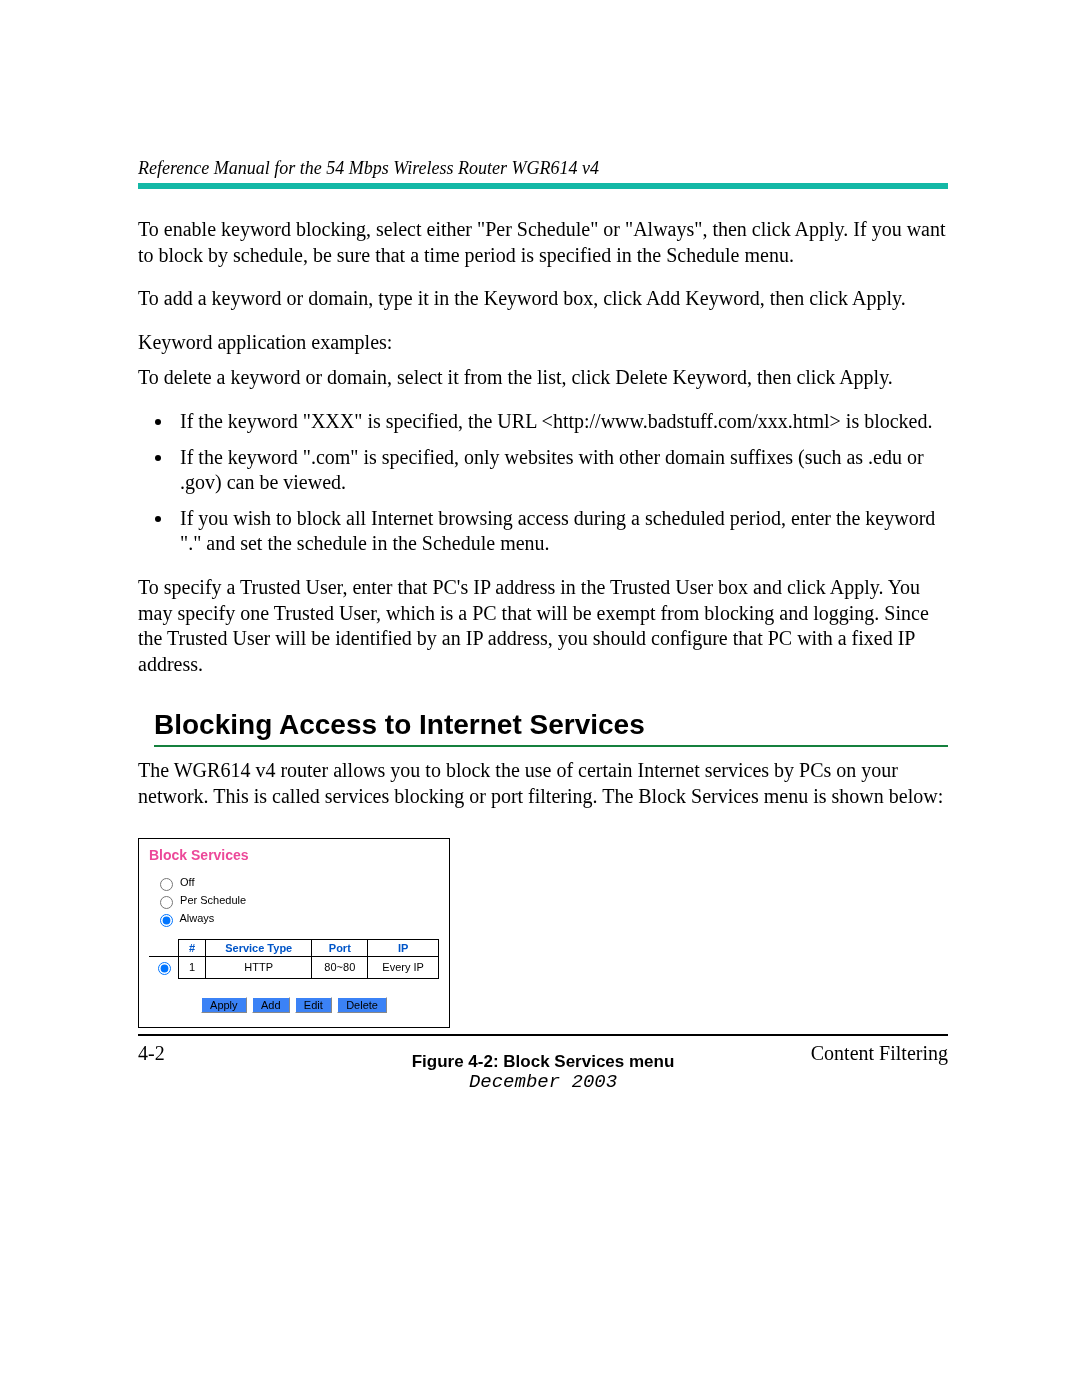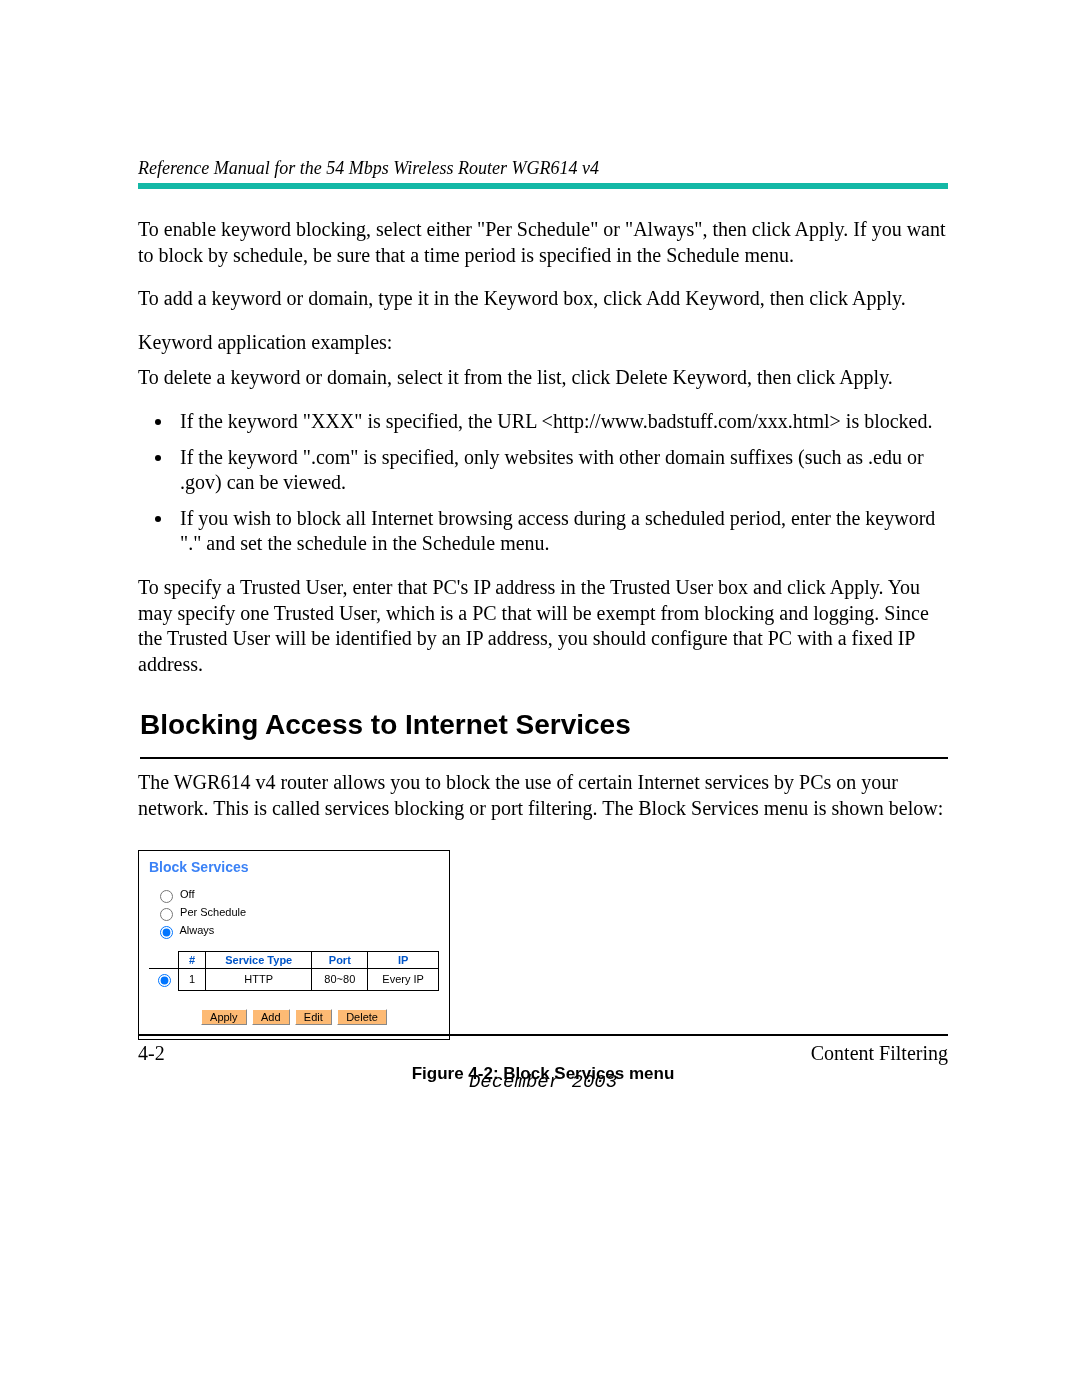--- a/index.html
+++ b/index.html
@@ -38,35 +38,35 @@
     line-height: 1.28;
   }
   ul.bullets li {
     margin-bottom: 10px;
     padding-left: 6px;
   }
   h2.section {
     font-family: Helvetica, Arial, sans-serif;
     font-weight: bold;
     font-size: 28px;
-    margin: 32px 0 4px 2px;
-    padding-bottom: 16px;
-    border-bottom: 2px solid #000000;
+    margin: 32px 0 4px 16px;
+    padding-bottom: 4px;
+    border-bottom: 2px solid #15803d;
   }
   .figure-box {
     border: 1px solid #000;
     width: 290px;
     padding: 8px 10px 14px 10px;
     margin-top: 28px;
     font-family: Arial, Helvetica, sans-serif;
     font-size: 12px;
     color: #000;
   }
   .figure-title {
-    color: #3b82f6;
+    color: #ec4899;
     font-weight: bold;
     font-size: 14px;
     margin-bottom: 12px;
   }
   .radio-row {
     display: block;
     margin: 2px 0 2px 6px;
     font-size: 11px;
   }
   .radio-row input { margin-right: 4px; vertical-align: middle; }
@@ -90,21 +90,21 @@
   }
   .btn-row {
     text-align: center;
     margin-top: 18px;
   }
   .btn-row button {
     font-family: Arial, Helvetica, sans-serif;
     font-size: 11px;
     padding: 1px 8px;
     margin: 0 1px;
-    background: #fdba74;
+    background: #3b82f6;
     border: 1px solid #888;
     border-top-color: #fff;
     border-left-color: #fff;
     cursor: pointer;
   }
   .figure-caption {
     font-family: Helvetica, Arial, sans-serif;
     font-weight: bold;
     font-size: 17px;
     margin-top: 24px;

